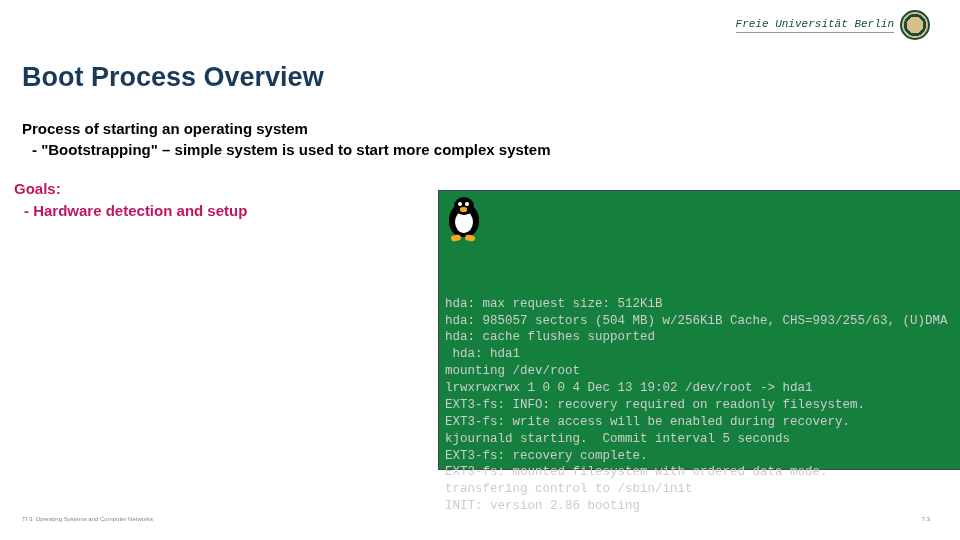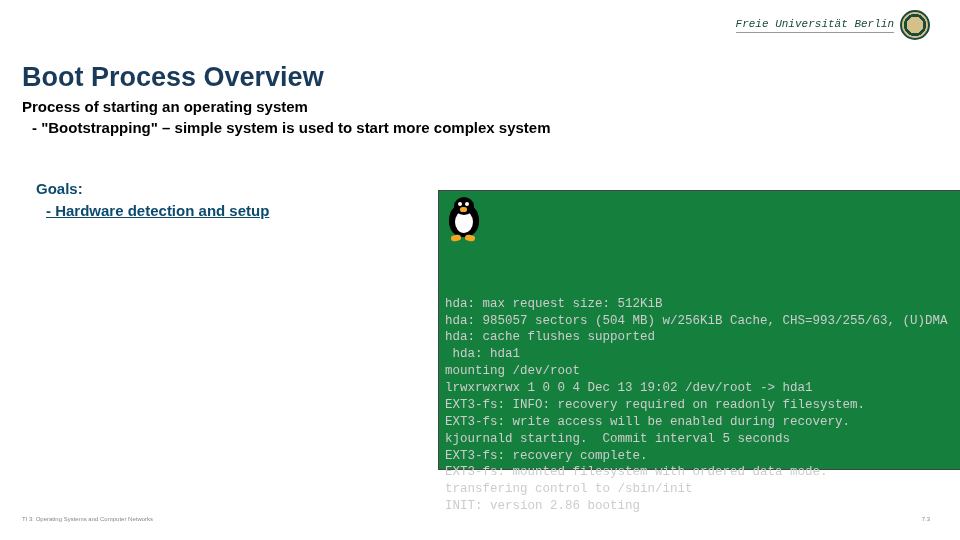--- a/index.html
+++ b/index.html
@@ -38,42 +38,41 @@
   .title {
     position: absolute;
     top: 62px;
     left: 22px;
     font-size: 27px;
     font-weight: bold;
     color: #1a3a5a;
   }
   .content {
     position: absolute;
-    top: 96px;
+    top: 118px;
     left: 22px;
     font-size: 15px;
     color: #000;
     font-weight: bold;
     line-height: 1.4;
   }
   .content .indent {
     padding-left: 10px;
   }
   .goals {
     position: absolute;
     top: 178px;
-    left: 36px;
+    left: 14px;
     font-size: 15px;
-    color: #0c4a6e;
+    color: #be185d;
     font-weight: bold;
     line-height: 1.45;
   }
   .goals .indent {
     padding-left: 10px;
-    text-decoration: underline;
   }
   .terminal {
     position: absolute;
     top: 190px;
     left: 438px;
     width: 582px;
     height: 280px;
     background: #15803d;
     color: #ccc;
     font-family: "Courier New", monospace;

